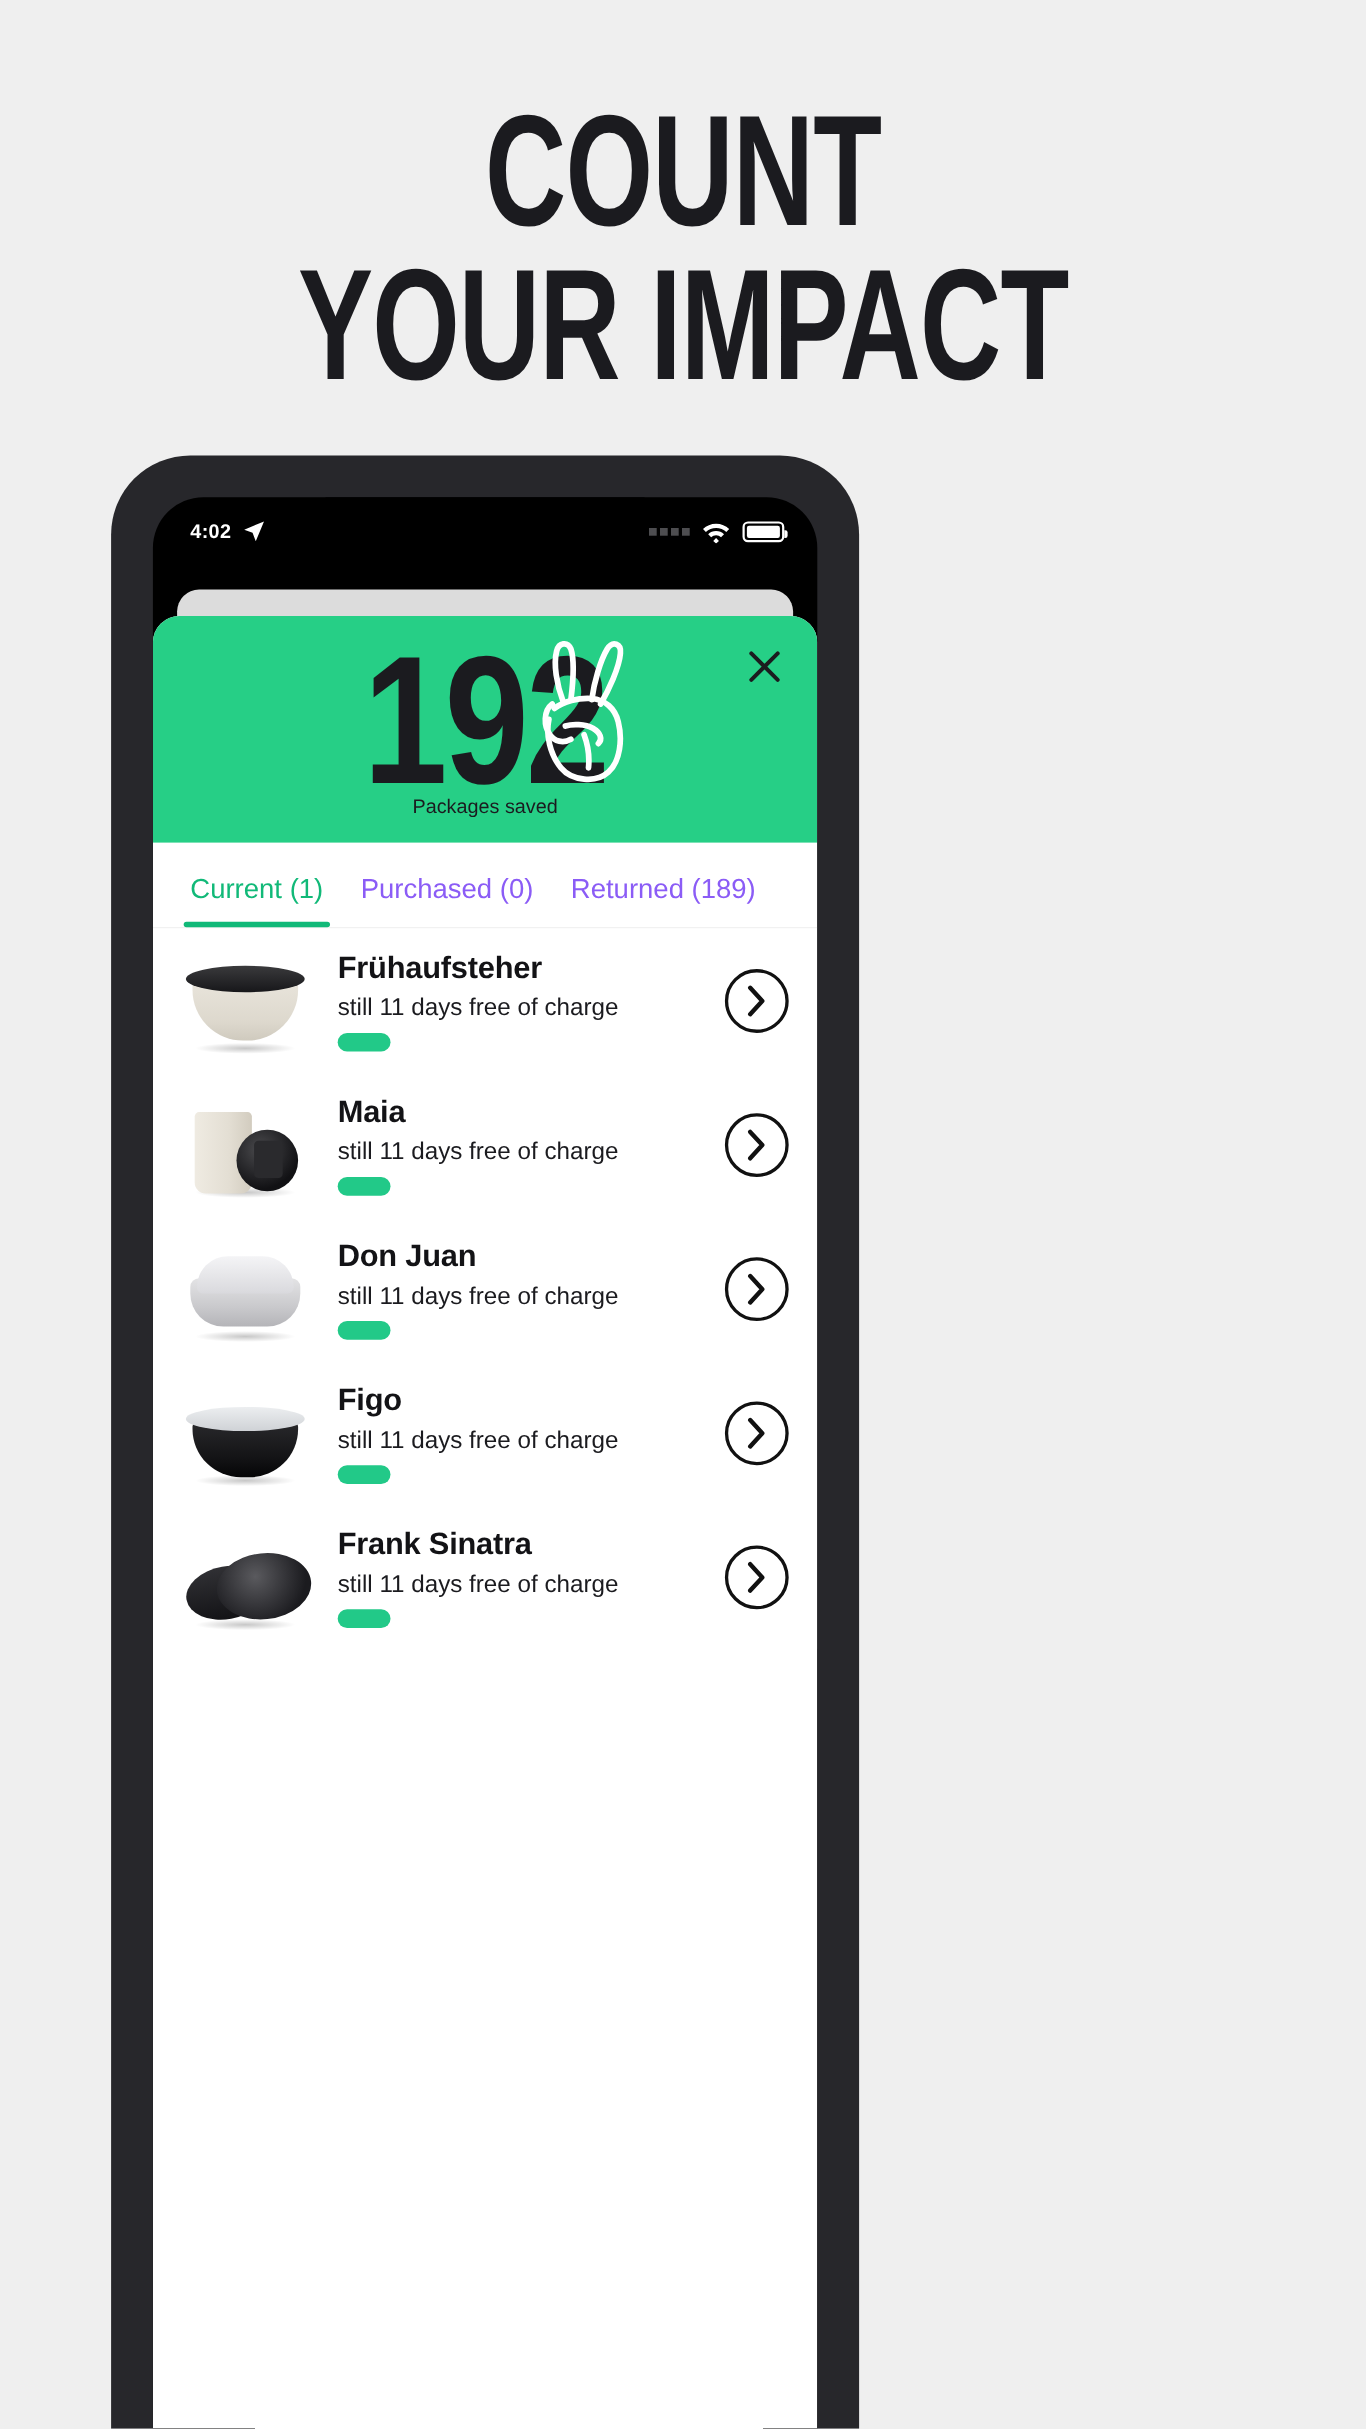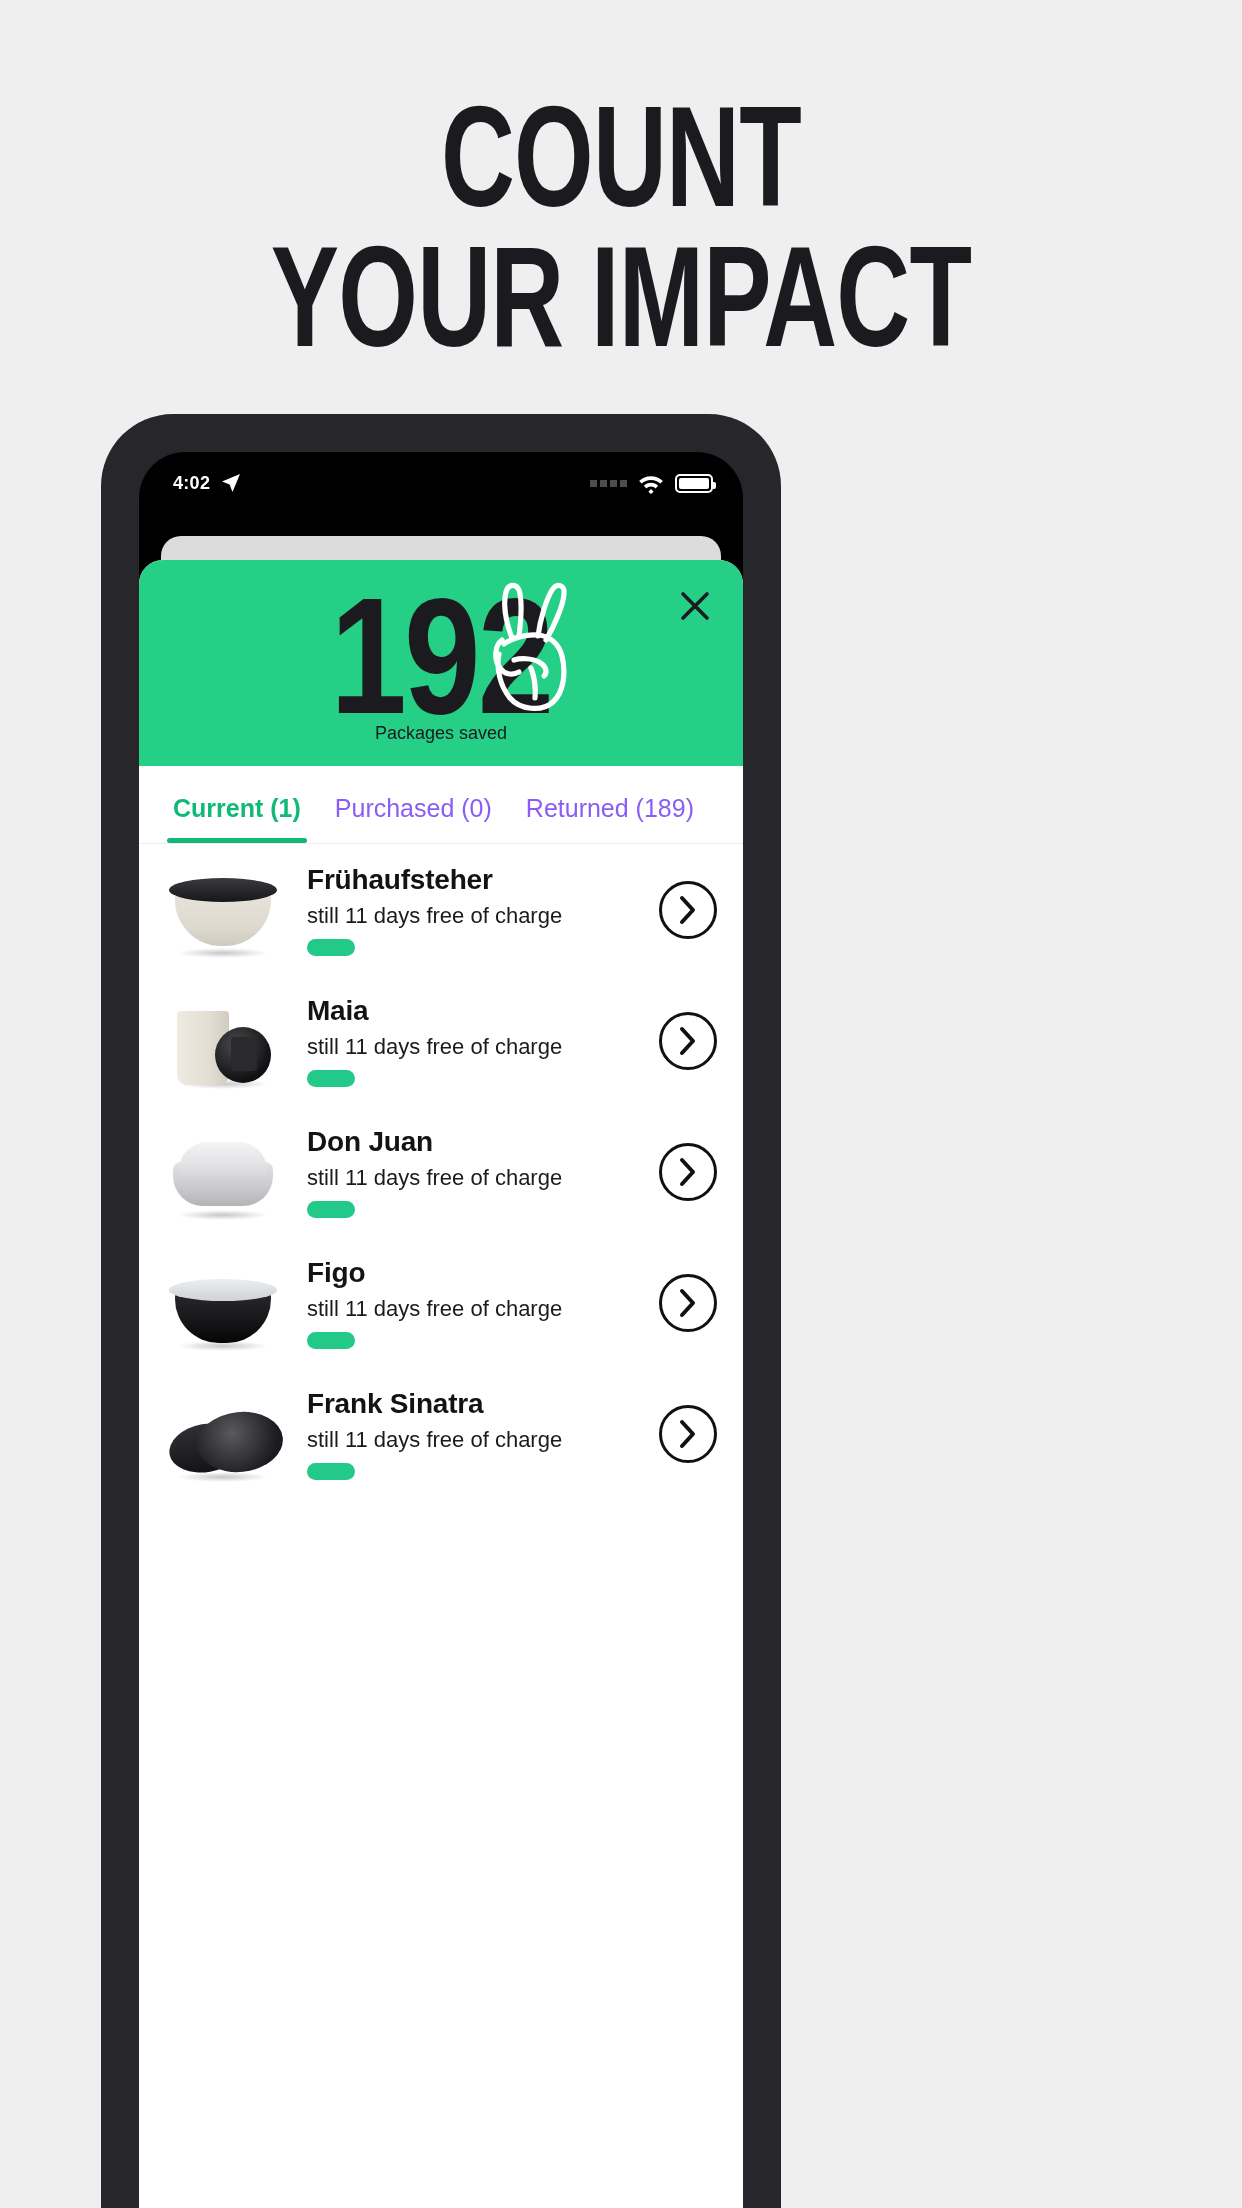--- a/index.html
+++ b/index.html
@@ -157,21 +157,21 @@
     background:#fff;
     border-bottom:1px solid #ececec;
   }
   .tab{
     position:relative;
     font-size:25px;
     color:#8b5cf6;
     padding:0 6px 20px 6px;
     white-space:nowrap;
   }
-  .tab.active{ color:#11b978; font-weight:bold; }
+  .tab.active{ color:#11b978; font-weight:normal; }
   .tab.active::after{
     content:"";
     position:absolute;
     left:0; right:0; bottom:0;
     height:5px; background:#11b978;
     border-radius:3px;
   }
 
   
   .list{ background:#fff; }

